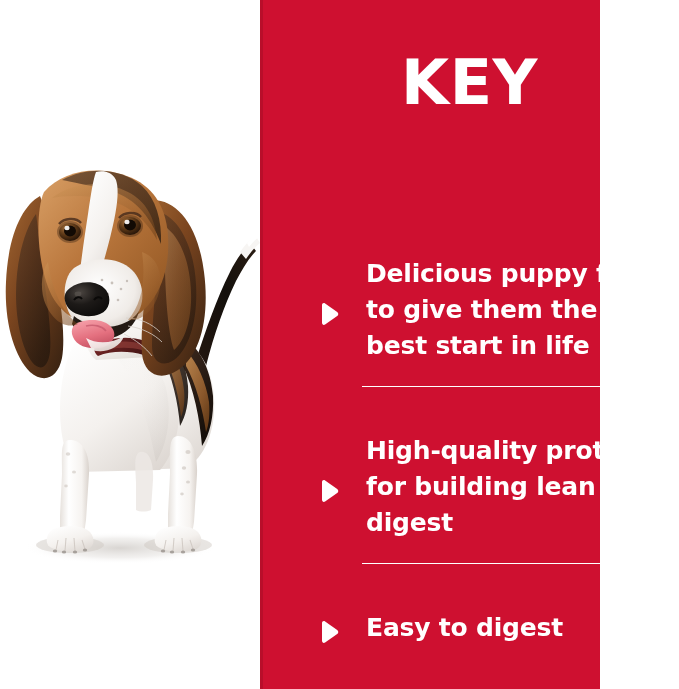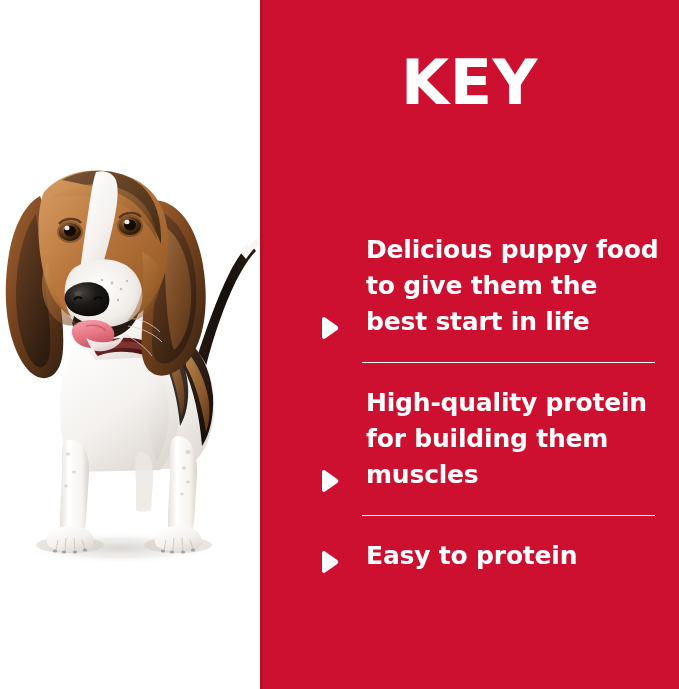--- a/index.html
+++ b/index.html
@@ -36,21 +36,21 @@
     width: 260px;
     height: 689px;
     display: block;
   }
 
   
   #benefits-panel {
     position: absolute;
     left: 260px;
     top: 0;
-    width: 419px;
+    width: 340px;
     height: 689px;
     background: #CE1030;
     box-sizing: border-box;
   }
   
   #panel-edge {
     position: absolute;
     left: 0;
     top: 0;
     width: 3px;
@@ -85,22 +85,23 @@
   
   #benefit-list {
     position: absolute;
     left: 58px;   
     top: 232px;
     width: 345px;
   }
   .benefit-item {
     position: relative;
     display: flex;
-    align-items: flex-end;
+    align-items: center;
     padding-bottom: 0;
+    margin-top: 24px;
   }
   .bullet-marker {
     flex: 0 0 auto;
     width: 22px;
     height: 24px;
     margin-top: 7px;
     margin-right: 26px;
   }
   .bullet-marker svg { display: block; }
   .benefit-text {
@@ -391,32 +392,32 @@
       <div class="spacer-top"></div>
       <div class="benefit-divider"></div>
       <div class="spacer-bottom"></div>
 
       <div class="benefit-item">
         <span class="bullet-marker">
           <svg viewBox="0 0 22 24" width="22" height="24" aria-hidden="true">
             <path d="M4 3.2 C4 1.4 5.6 0.5 7.1 1.5 L19.2 9.9 C20.6 10.9 20.6 13.1 19.2 14.1 L7.1 22.5 C5.6 23.5 4 22.6 4 20.8 Z" fill="#ffffff"></path>
           </svg>
         </span>
-        <span class="benefit-text">High-quality protein for building them muscles</span>
+        <span class="benefit-text">High-quality protein for building lean digest</span>
       </div>
 
       <div class="spacer-top"></div>
       <div class="benefit-divider"></div>
       <div class="spacer-bottom"></div>
 
       <div class="benefit-item">
         <span class="bullet-marker">
           <svg viewBox="0 0 22 24" width="22" height="24" aria-hidden="true">
             <path d="M4 3.2 C4 1.4 5.6 0.5 7.1 1.5 L19.2 9.9 C20.6 10.9 20.6 13.1 19.2 14.1 L7.1 22.5 C5.6 23.5 4 22.6 4 20.8 Z" fill="#ffffff"></path>
           </svg>
         </span>
-        <span class="benefit-text">Easy to protein</span>
+        <span class="benefit-text">Easy to digest</span>
       </div>
 
     </div>
   </div>
 
 </div>
 
 </body></html>

